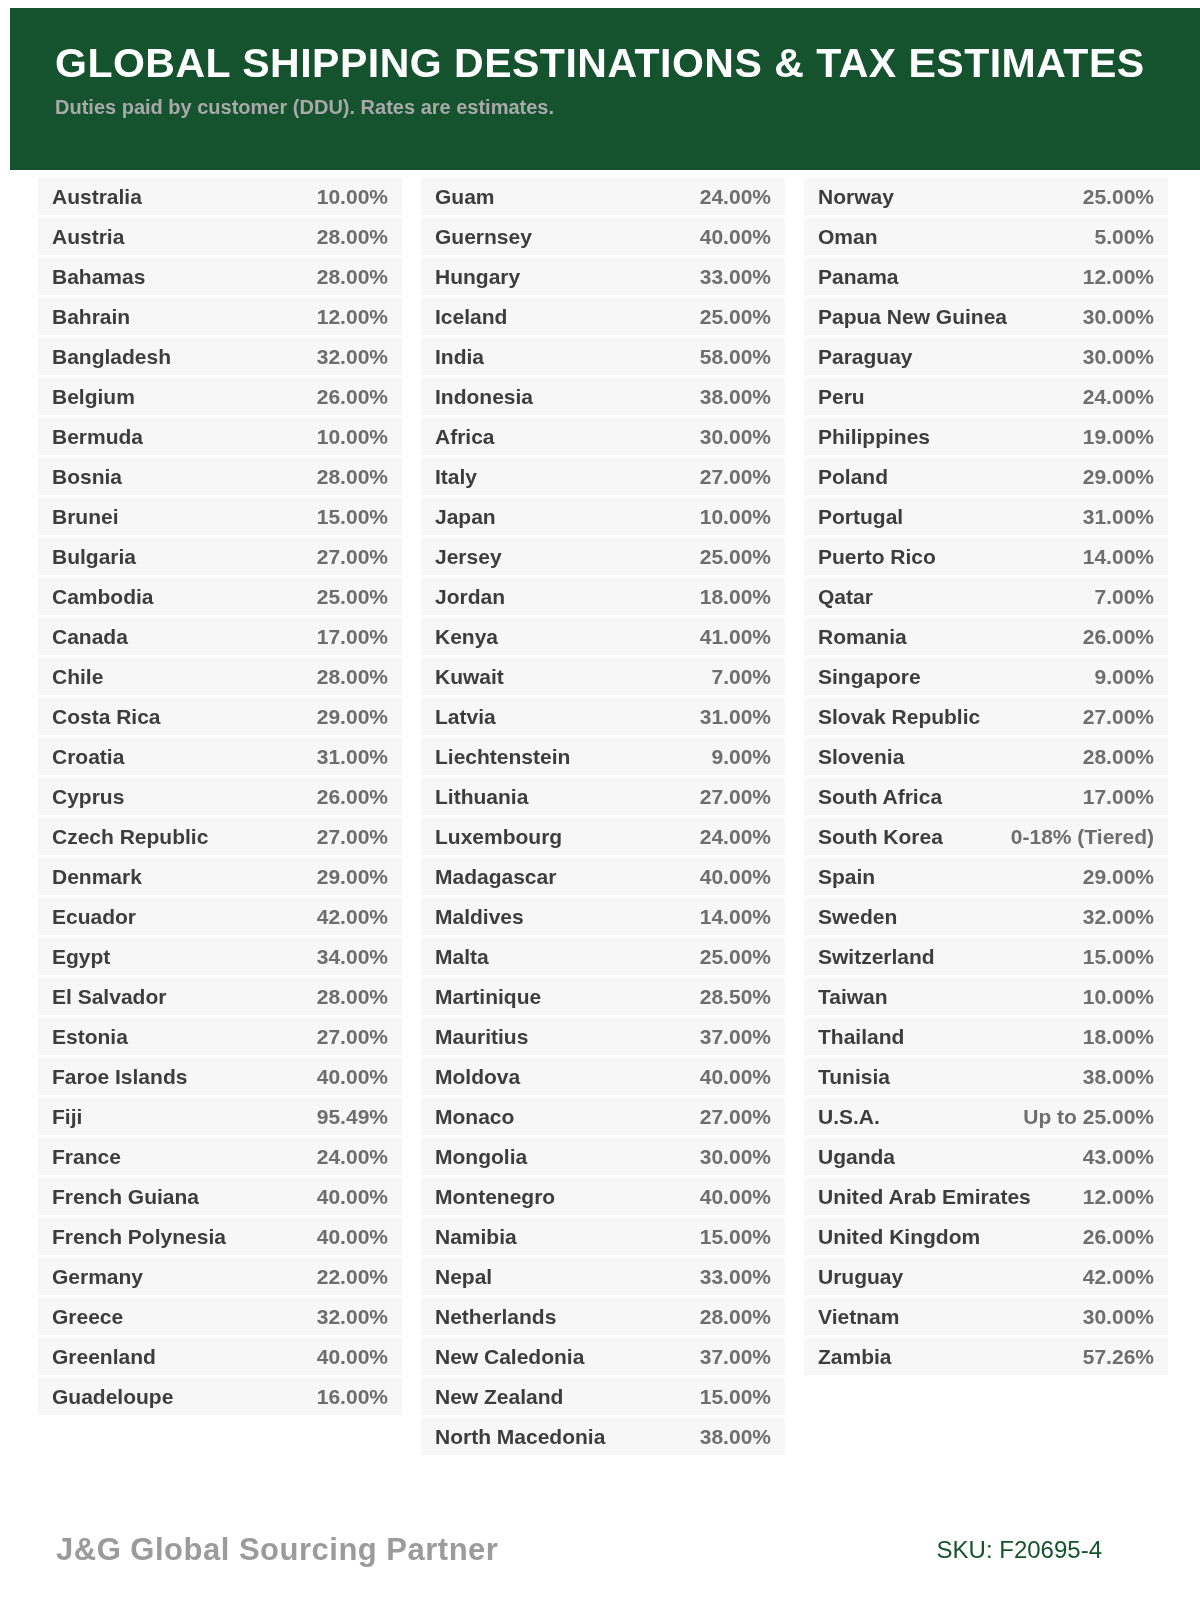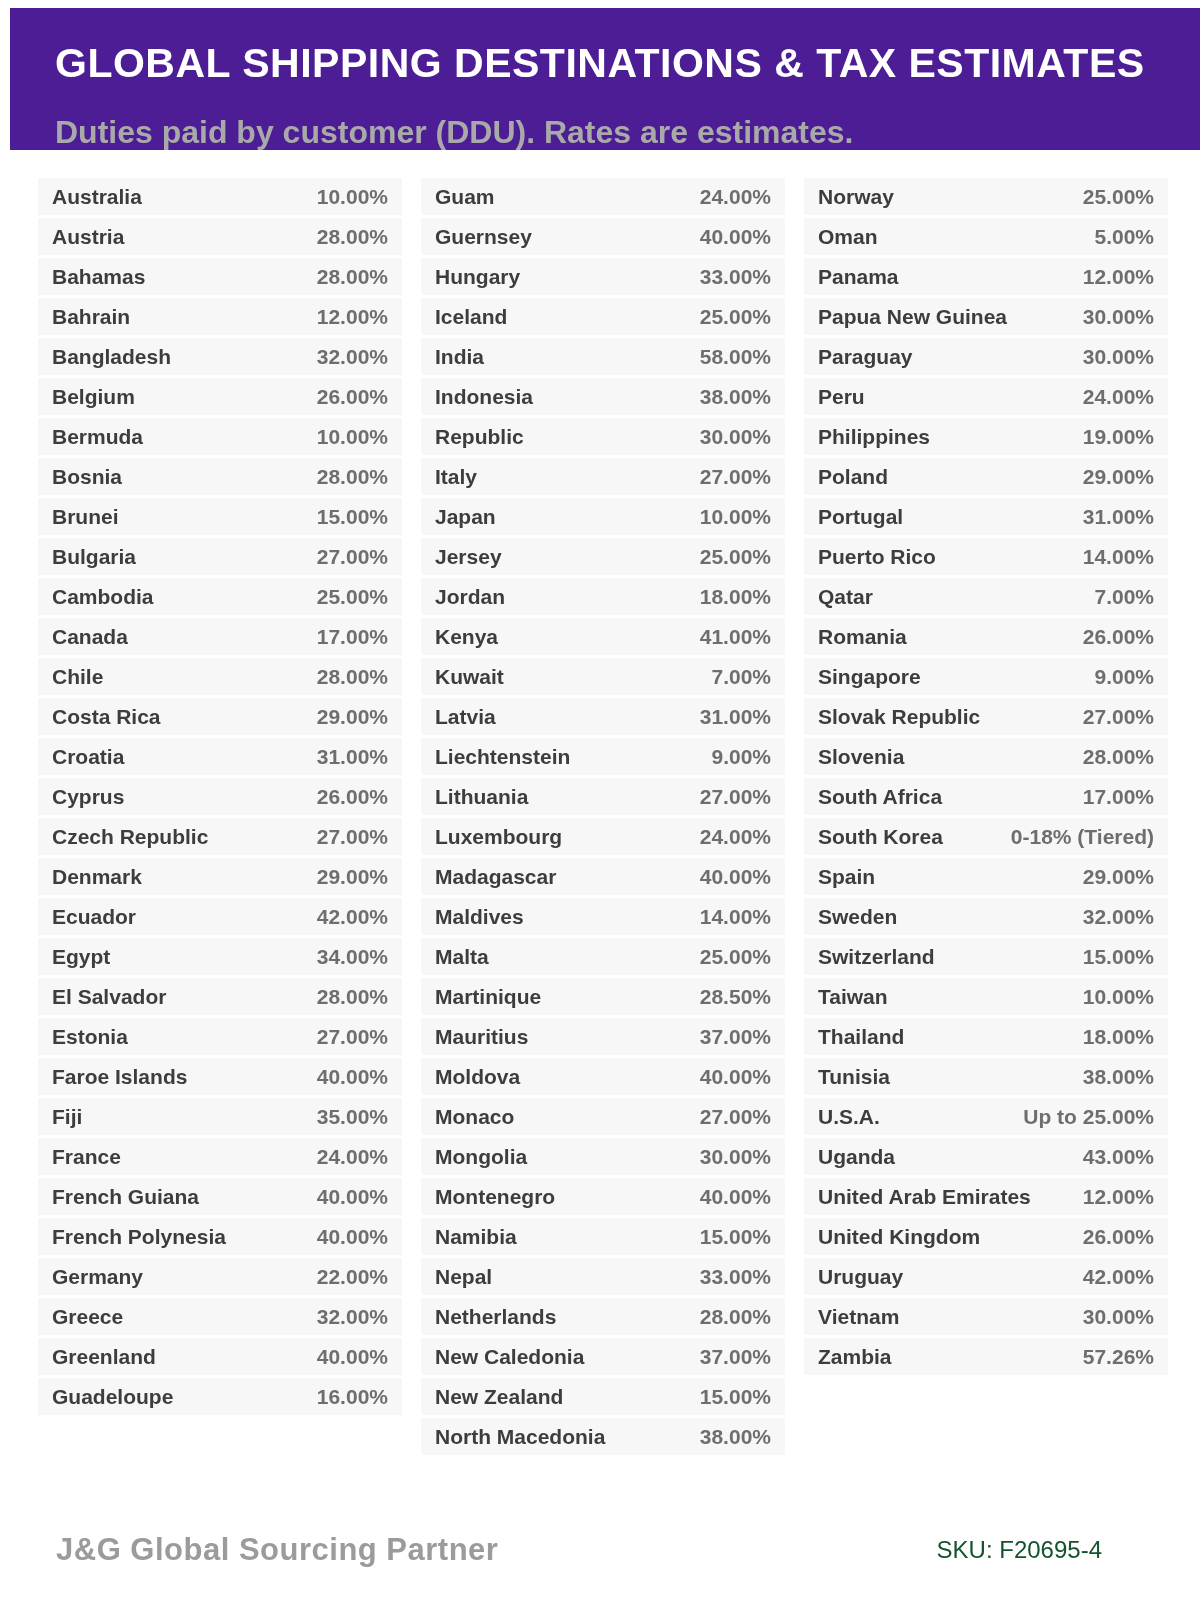--- a/index.html
+++ b/index.html
@@ -9,36 +9,36 @@
     background: #ffffff;
     font-family: "Liberation Sans", sans-serif;
     position: relative;
     overflow: hidden;
   }
   .header {
     position: absolute;
     left: 10px;
     top: 8px;
     width: 1190px;
-    height: 142px;
-    background: #4c1d95;
+    height: 162px;
+    background: #14532d;
     padding: 32px 20px 0 45px;
   }
   .title {
     font-size: 41px;
     font-weight: bold;
     color: #ffffff;
     letter-spacing: 0.5px;
     white-space: nowrap;
   }
   .subtitle {
-    font-size: 32px;
+    font-size: 20px;
     font-weight: bold;
     color: #a9a9a9;
-    margin-top: 27px;
+    margin-top: 9px;
   }
   .rates-table {
     position: absolute;
     left: 38px;
     top: 178px;
     display: flex;
     gap: 19px;
   }
   .rate-column {
     width: 364px;
@@ -211,21 +211,21 @@
     <span class="rate">27.00%</span>
   </div>
 
   <div class="table-row">
     <span class="country">Faroe Islands</span>
     <span class="rate">40.00%</span>
   </div>
 
   <div class="table-row">
     <span class="country">Fiji</span>
-    <span class="rate">35.00%</span>
+    <span class="rate">95.49%</span>
   </div>
 
 
   <div class="table-row">
     <span class="country">France</span>
     <span class="rate">24.00%</span>
   </div>
 
   <div class="table-row">
     <span class="country">French Guiana</span>
@@ -282,21 +282,21 @@
     <span class="country">India</span>
     <span class="rate">58.00%</span>
   </div>
 
   <div class="table-row">
     <span class="country">Indonesia</span>
     <span class="rate">38.00%</span>
   </div>
 
   <div class="table-row">
-    <span class="country">Republic</span>
+    <span class="country">Africa</span>
     <span class="rate">30.00%</span>
   </div>
 
   <div class="table-row">
     <span class="country">Italy</span>
     <span class="rate">27.00%</span>
   </div>
 
   <div class="table-row">
     <span class="country">Japan</span>

